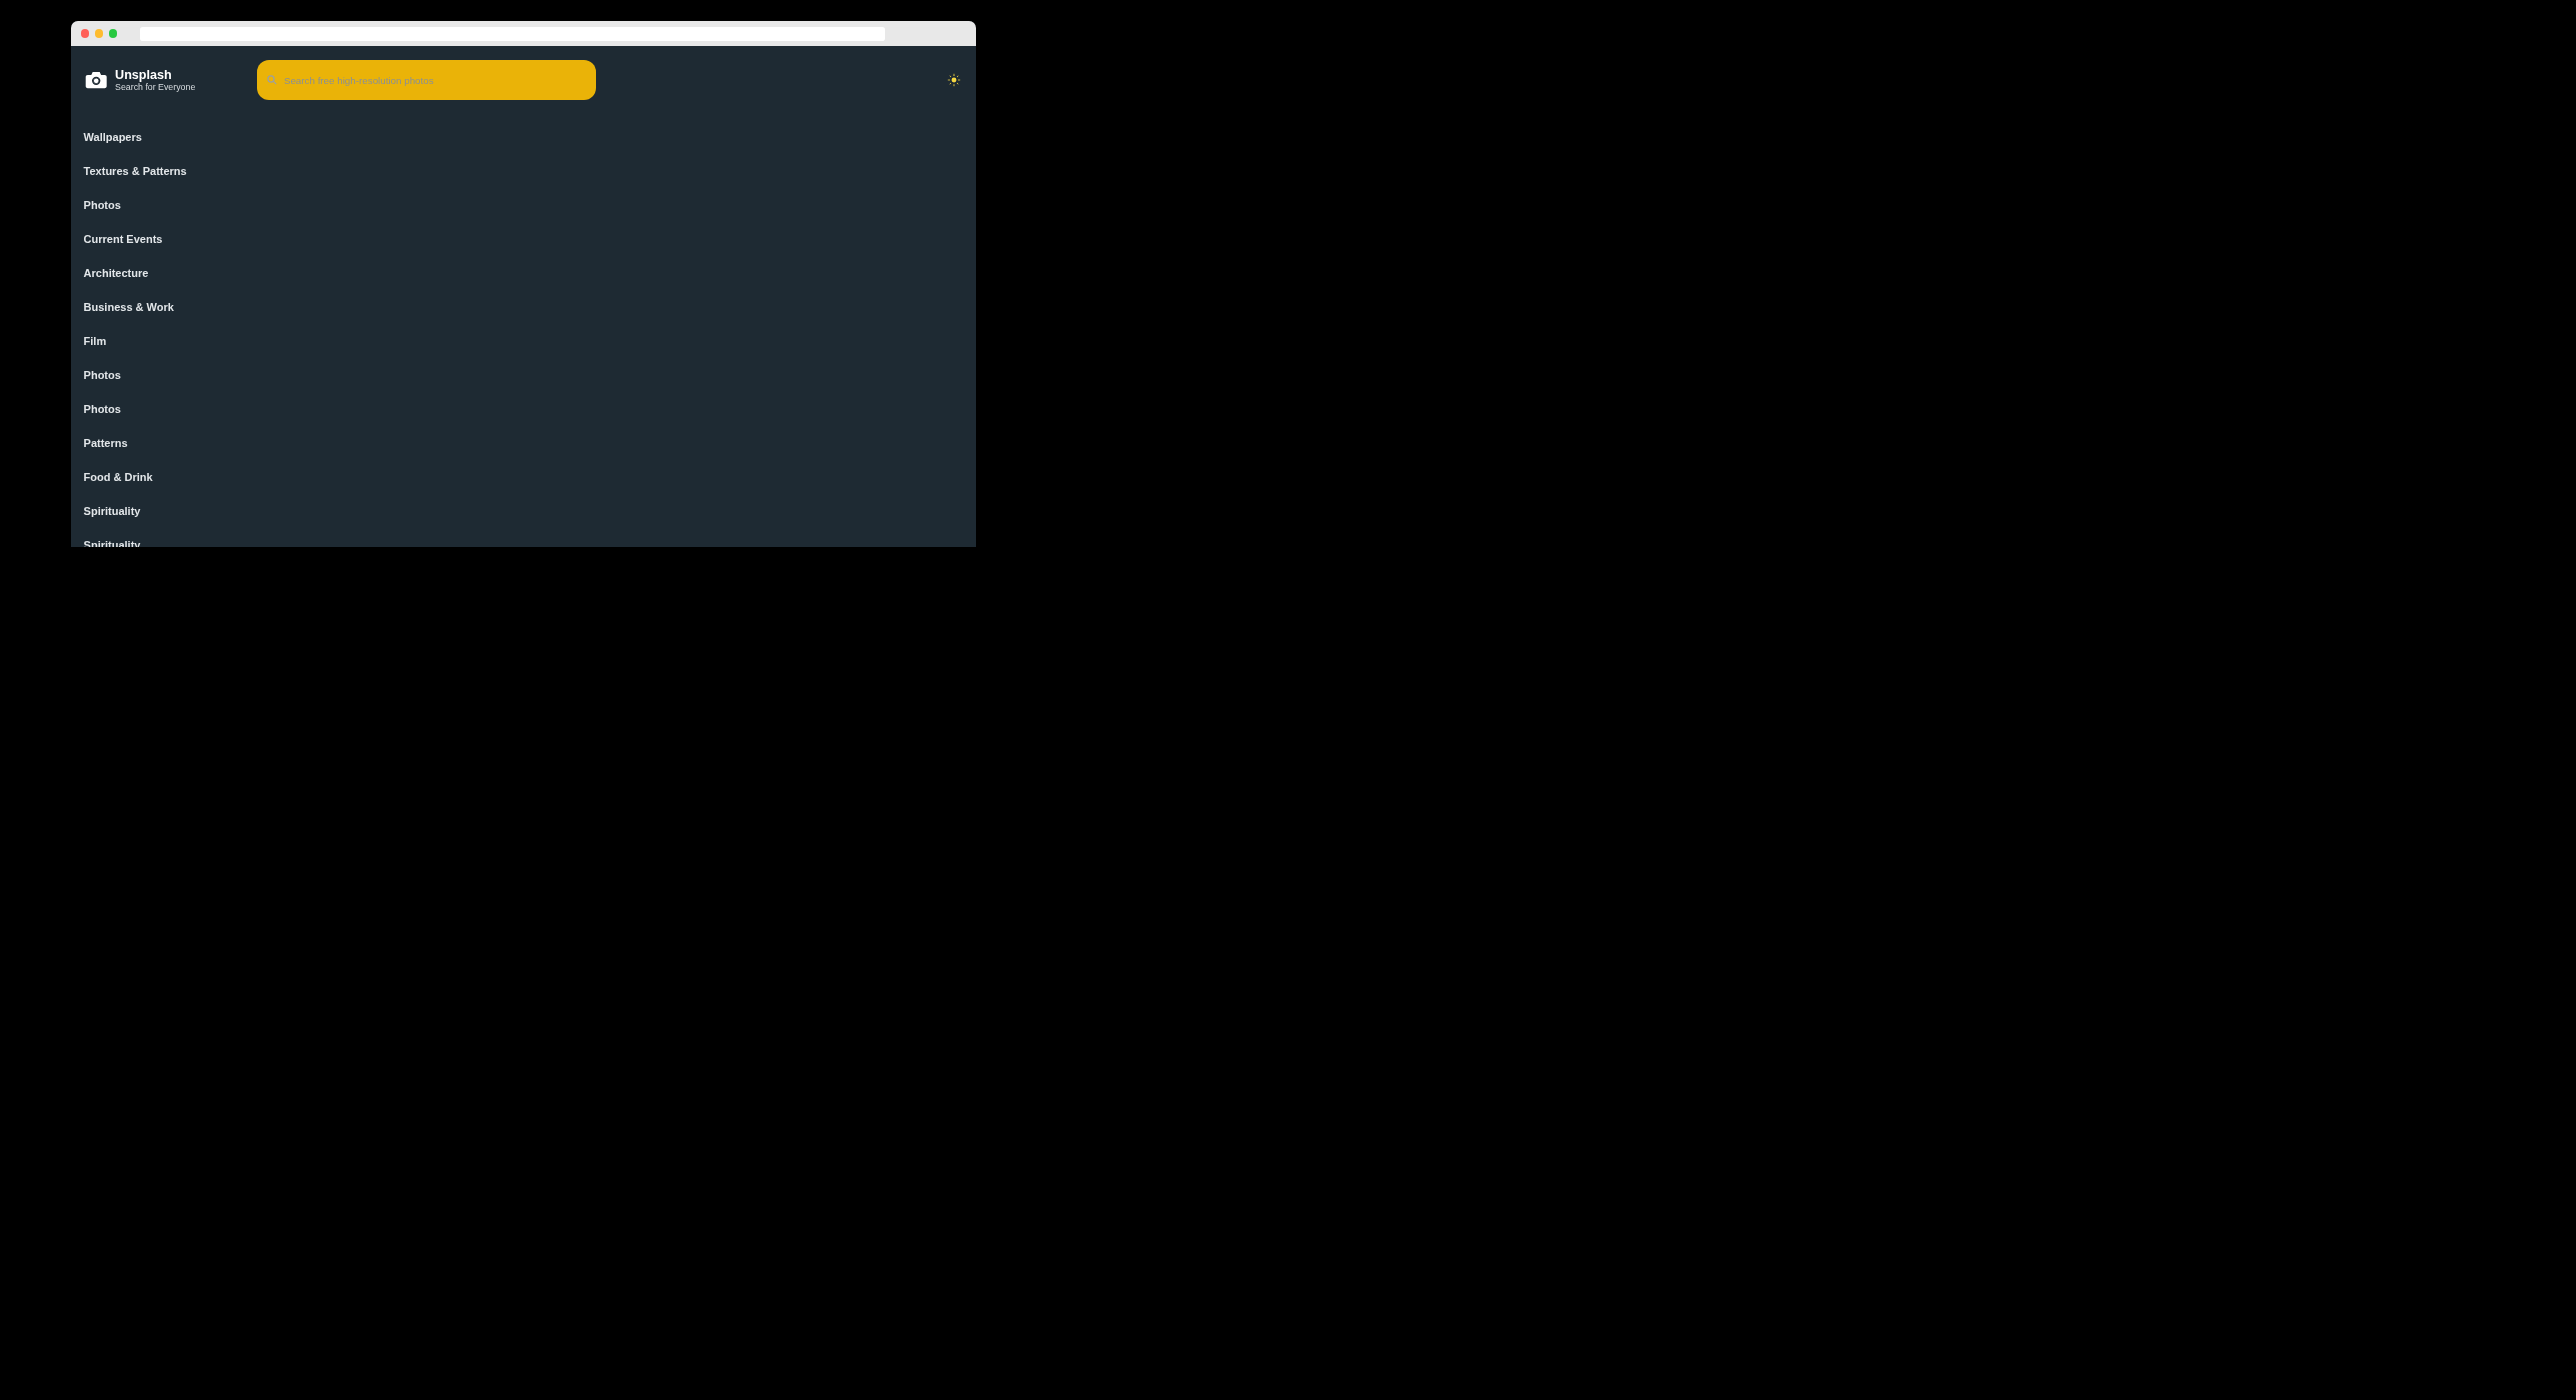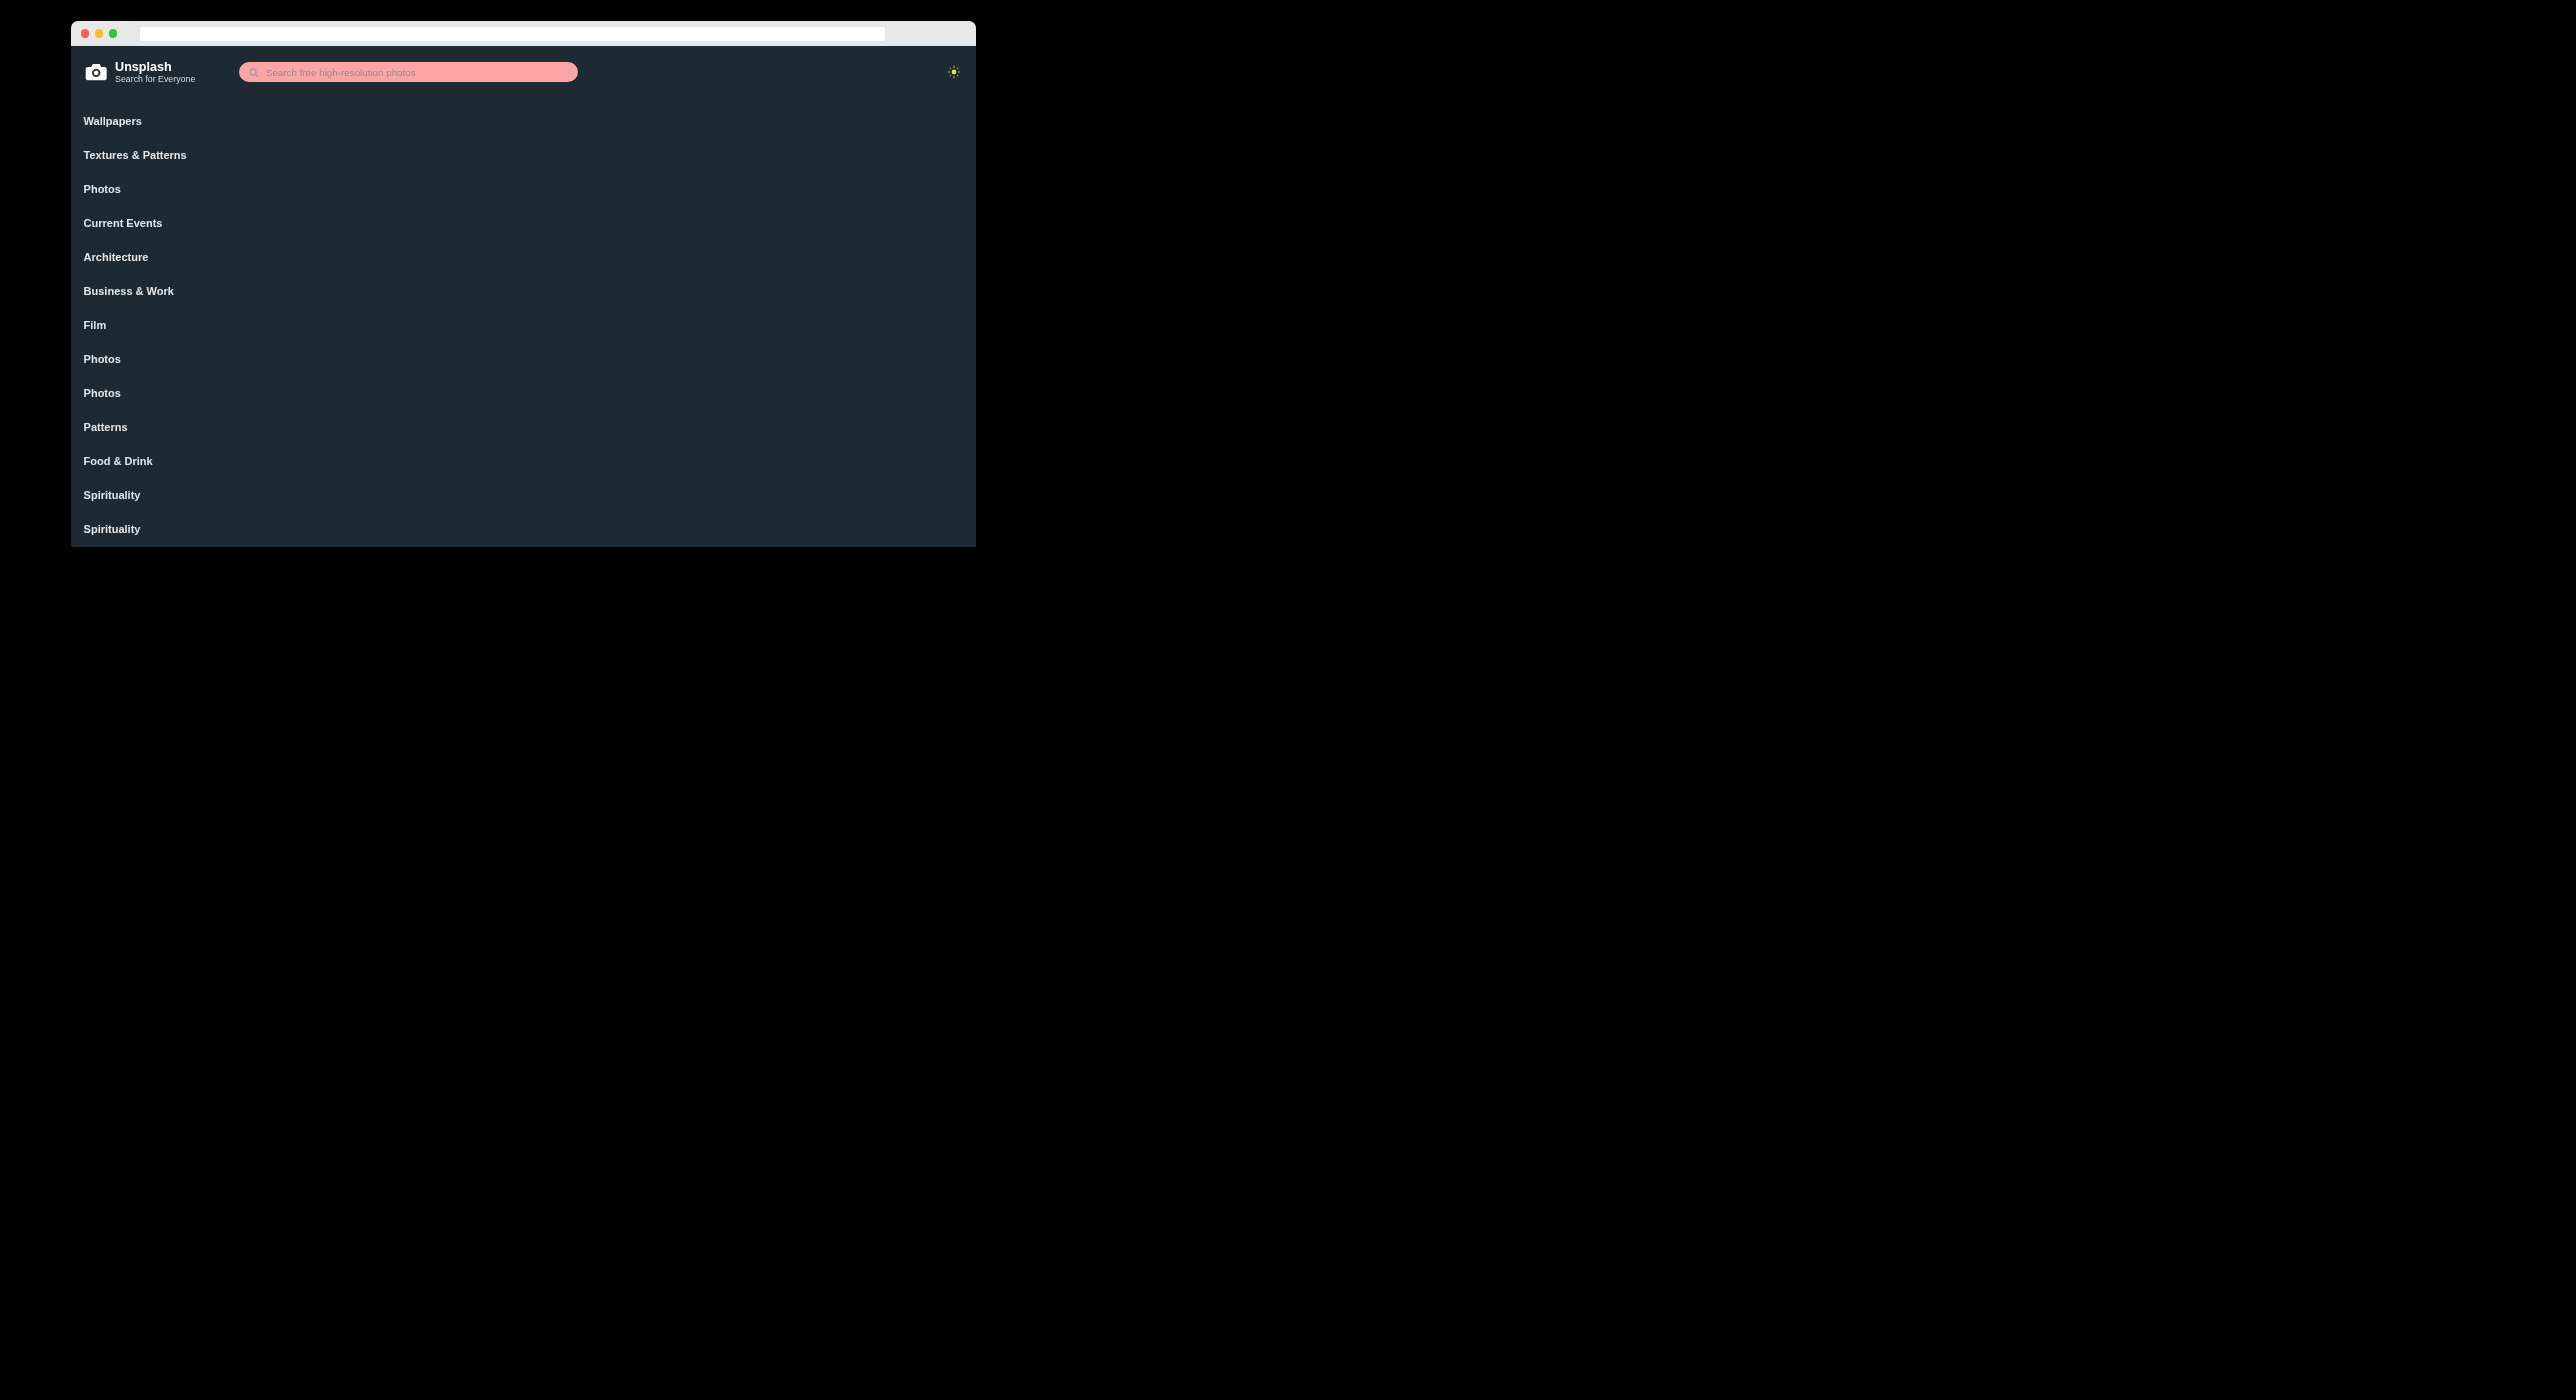--- a/index.html
+++ b/index.html
@@ -75,21 +75,21 @@
     background: #1e2a33;
     display: flex;
     flex-direction: column;
     overflow: hidden;
   }
   
   .header {
     display: flex;
     align-items: center;
     padding: 14px 12.6px 9.8px 14px;
-    gap: 1px;
+    gap: 19px;
   }
   
   .logo-wrap {
     display: flex;
     align-items: center;
     gap: 7.7px;
   }
   
   .camera-icon {
     width: 22.4px;
@@ -119,22 +119,22 @@
   
   .brand-sub {
     color: #d8dde1;
     font-size: 8.8px;
     font-weight: 500;
   }
   
   .search-wrap {
     margin-left: 43px;
     width: 339px;
-    height: 20px;
-    background: #fca5a5;
+    height: 40px;
+    background: #eab308;
     border-radius: 12px;
     display: flex;
     align-items: center;
     padding: 0 9.8px;
     gap: 7px;
   }
   
   .search-icon {
     width: 9.8px;
     height: 9.8px;

